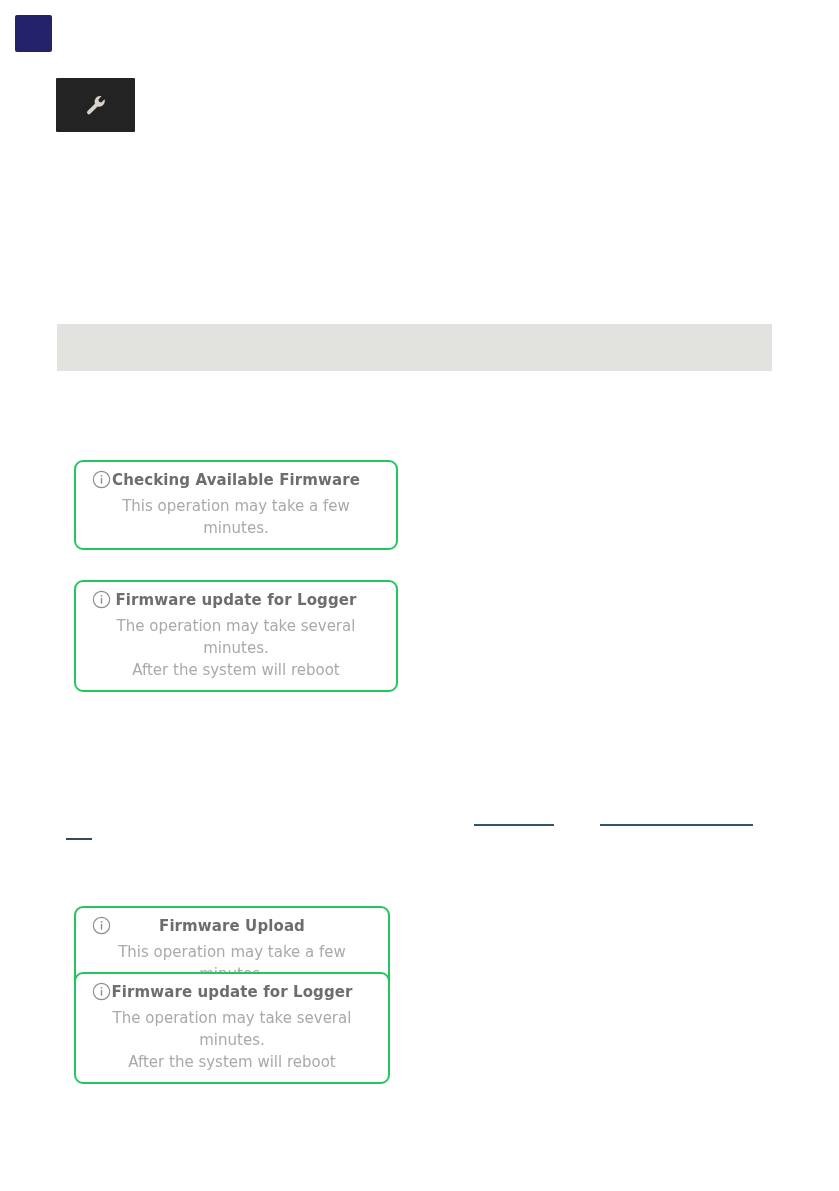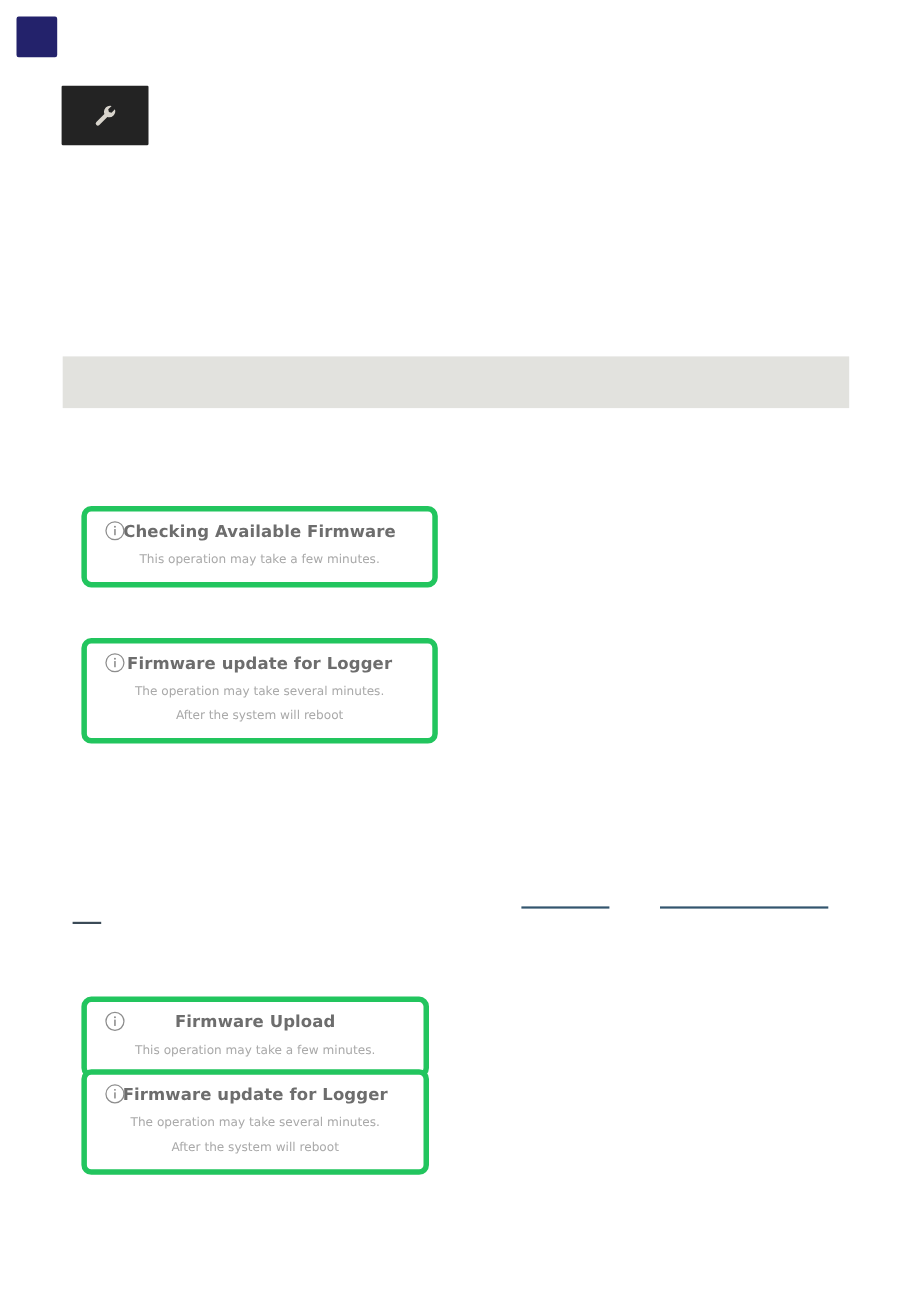--- a/index.html
+++ b/index.html
@@ -59,21 +59,21 @@
     width: 715px;
     height: 47px;
     background: #e2e2de;
   }
 
   
   .msg-card {
     position: absolute;
     box-sizing: border-box;
     background: #ffffff;
-    border: 5px solid #22c55e;
+    border: 2px solid #22c55e;
     border-radius: 9px;
     padding: 0;
   }
   .msg-head {
     display: flex;
     align-items: center;
     justify-content: center;
     gap: 10px;
     padding: 8px 14px 2px 14px;
     position: relative;
@@ -90,21 +90,21 @@
   .msg-title {
     font-size: 15px;
     font-weight: bold;
     color: #6d6d6d;
     letter-spacing: 0.1px;
     text-align: center;
     width: 100%;
     line-height: 20px;
   }
   .msg-body {
-    font-size: 11px;
+    font-size: 15px;
     color: #a9a9a9;
     text-align: center;
     line-height: 22px;
     padding: 3px 12px 9px 12px;
     white-space: pre-line;
   }
 
   
   #card-checking  { left: 74px;  top: 460px;  width: 324px; }
   #card-update-1  { left: 74px;  top: 580px;  width: 324px; }

